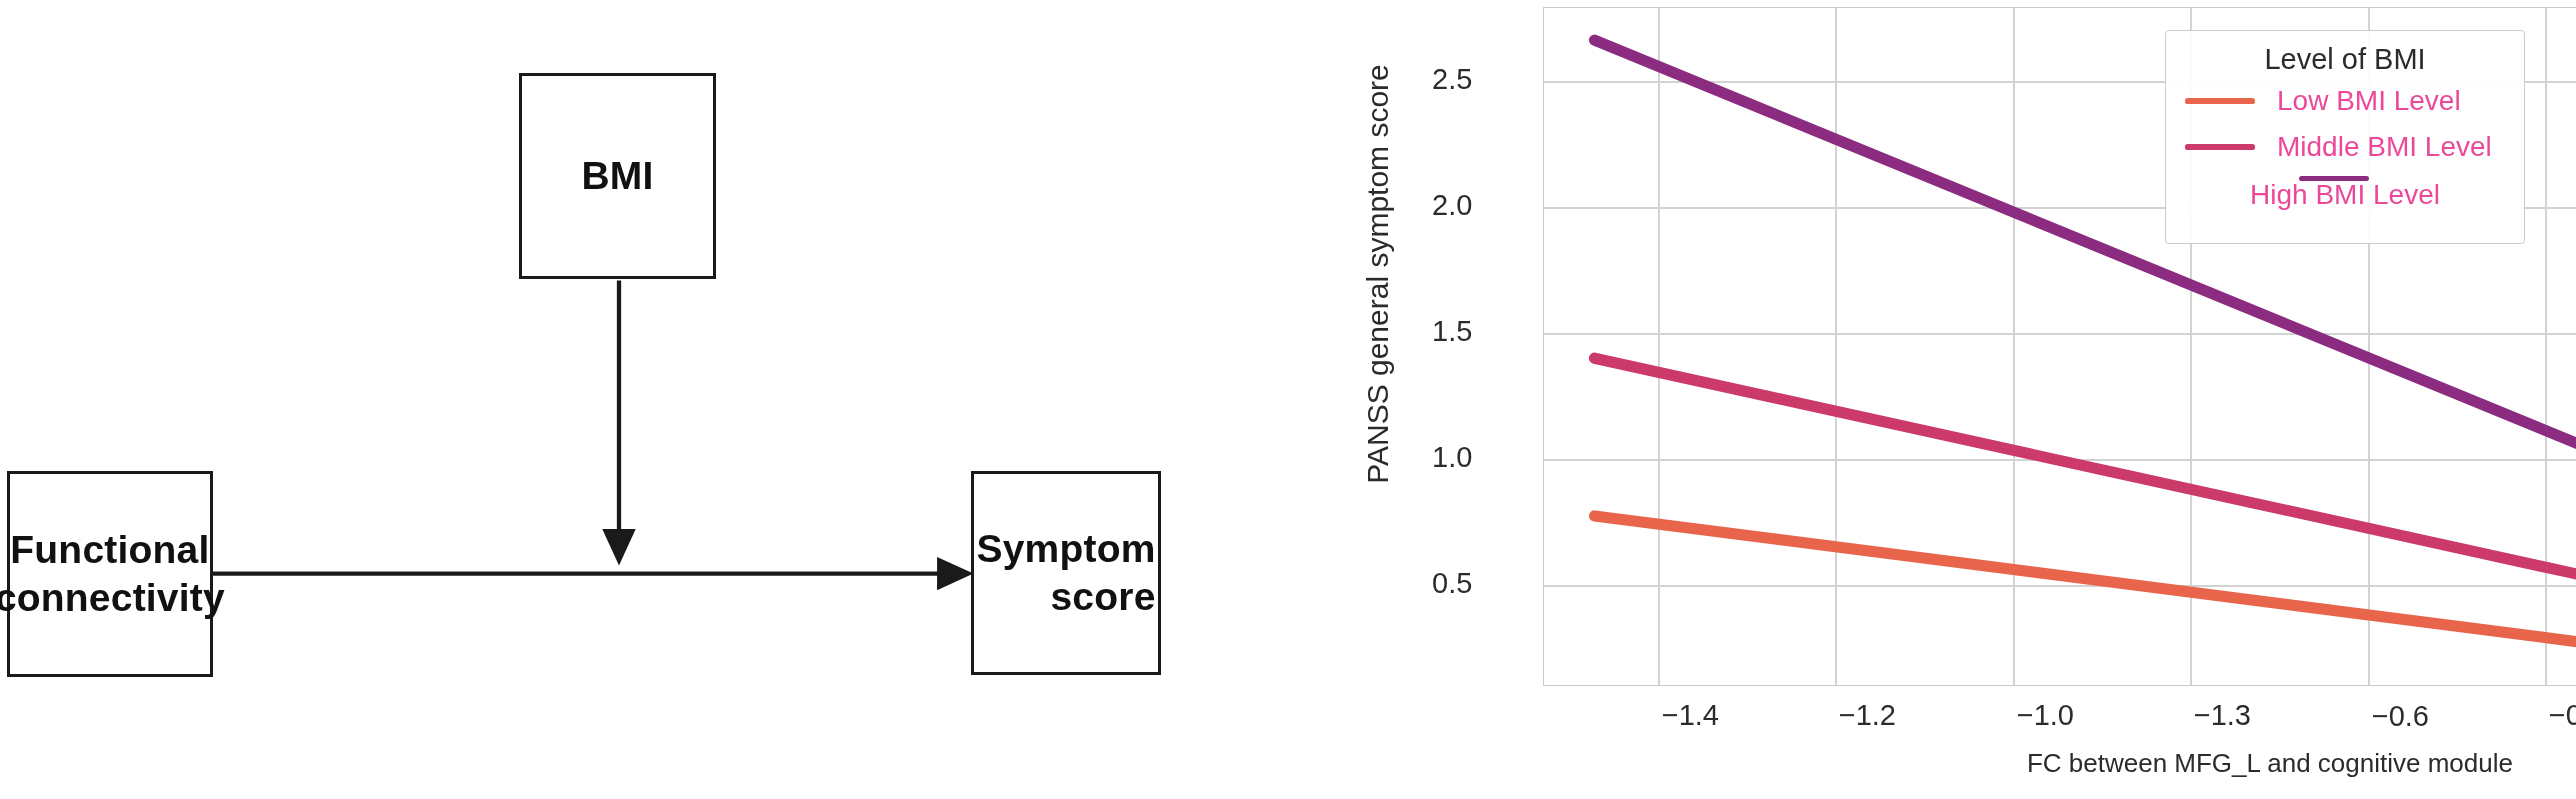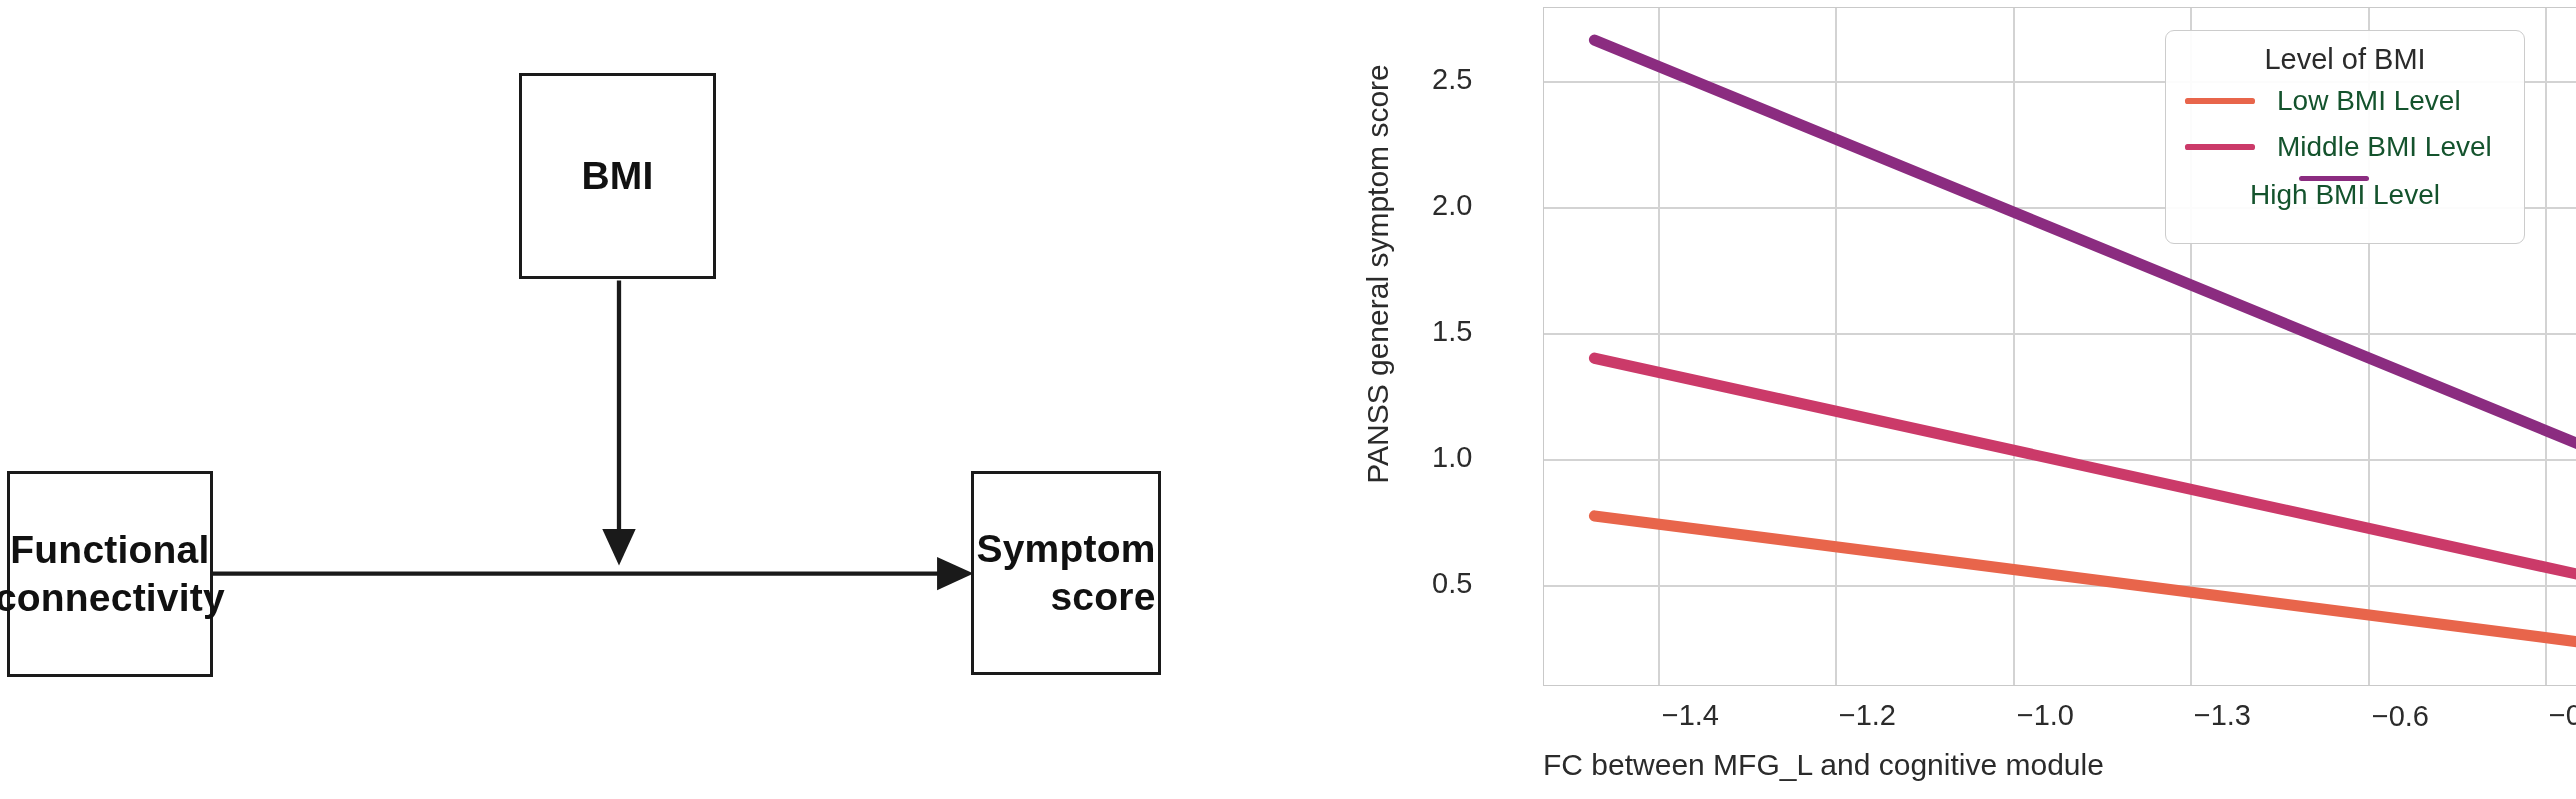--- a/index.html
+++ b/index.html
@@ -131,35 +131,35 @@
     text-align: center;
     font-size: 30px;
     color: #2b2b2b;
     white-space: nowrap;
   }
   #xlabel {
     position: absolute;
     left: 257px;
     top: 748px;
     width: 970px;
-    text-align: left;
-    font-size: 30px;
+    text-align: right;
+    font-size: 26px;
     color: #2b2b2b;
   }
 
   
   #legend-box {
     position: absolute;
     left: 879px;
     top: 30px;
     width: 360px;
     padding: 12px 19px 15.4px 19px;
     box-sizing: border-box;
     border: 1.7px solid #cccccc;
-    border-radius: 9px;
+    border-radius: 4px;
     background: rgba(255,255,255,0.92);
   }
   #legend-title {
     font-size: 29px;
     color: #2b2b2b;
     text-align: center;
     margin: 1.7px 0 10.3px 0;
     line-height: 1;
   }
   .legend-row {
@@ -171,21 +171,21 @@
   .legend-row:last-child { margin-bottom: 18px; flex-direction: column; }
   .legend-swatch {
     width: 70px;
     height: 5.1px;
     border-radius: 2.6px;
     margin-right: 22px;
     flex: 0 0 auto;
   }
   .legend-label {
     font-size: 28px;
-    color: #14532d;
+    color: #ec4899;
     line-height: 1;
     white-space: nowrap;
   }
 </style>
 </head>
 <body>
 
 <div id="diagram-panel">
 
   <svg class="diagram-svg" width="1286" height="800" viewBox="0 0 1500 933">

